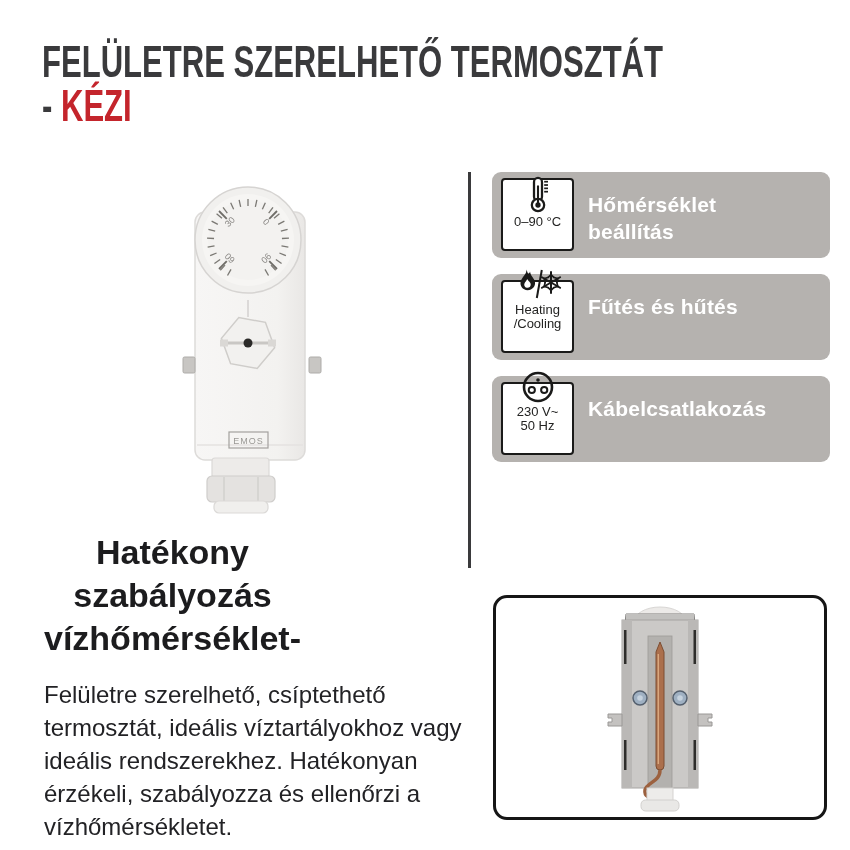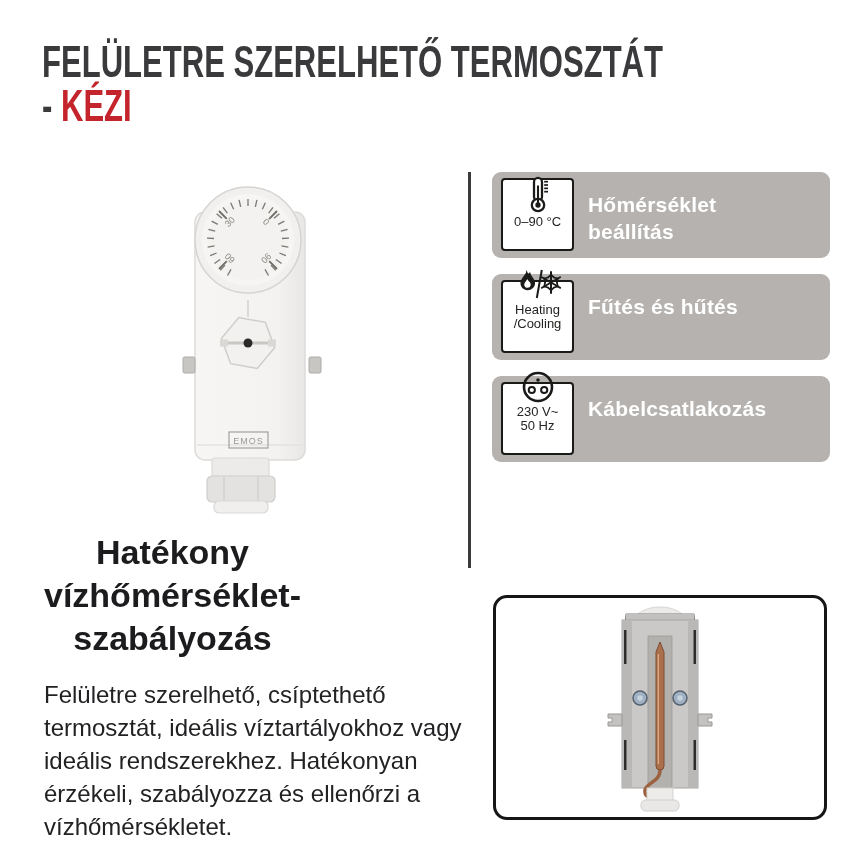--- a/index.html
+++ b/index.html
@@ -208,22 +208,22 @@
         <div>Kábelcsatlakozás</div>
 
       </div>
     </div>
 
 
   </div>
 
   <div class="heading">
     <div>Hatékony</div>
+    <div>szabályozás</div>
     <div>vízhőmérséklet-</div>
-    <div>szabályozás</div>
   </div>
   <div class="paragraph">Felületre szerelhető, csíptethető termosztát, ideális víztartályokhoz vagy ideális rendszerekhez. Hatékonyan érzékeli, szabályozza és ellenőrzi a vízhőmérsékletet.</div>
 
   <div class="frame">
     <svg width="120" height="212" viewBox="0 0 120 212" xmlns="http://www.w3.org/2000/svg">
       <ellipse cx="60" cy="20" rx="26" ry="15" fill="#eceae8" stroke="#d8d6d4" stroke-width="1"></ellipse>
       <polygon points="26,12 94,12 96,34 24,34" fill="#a3a2a0" stroke="#7e7d7b" stroke-width="1"></polygon>
       <rect x="26" y="12" width="68" height="7" fill="#c2c1bf"></rect>
       <rect x="22" y="18" width="76" height="168" fill="#cbc9c7" stroke="#a6a4a2" stroke-width="1"></rect>
       <rect x="22" y="18" width="10" height="168" fill="#bab8b6"></rect>

